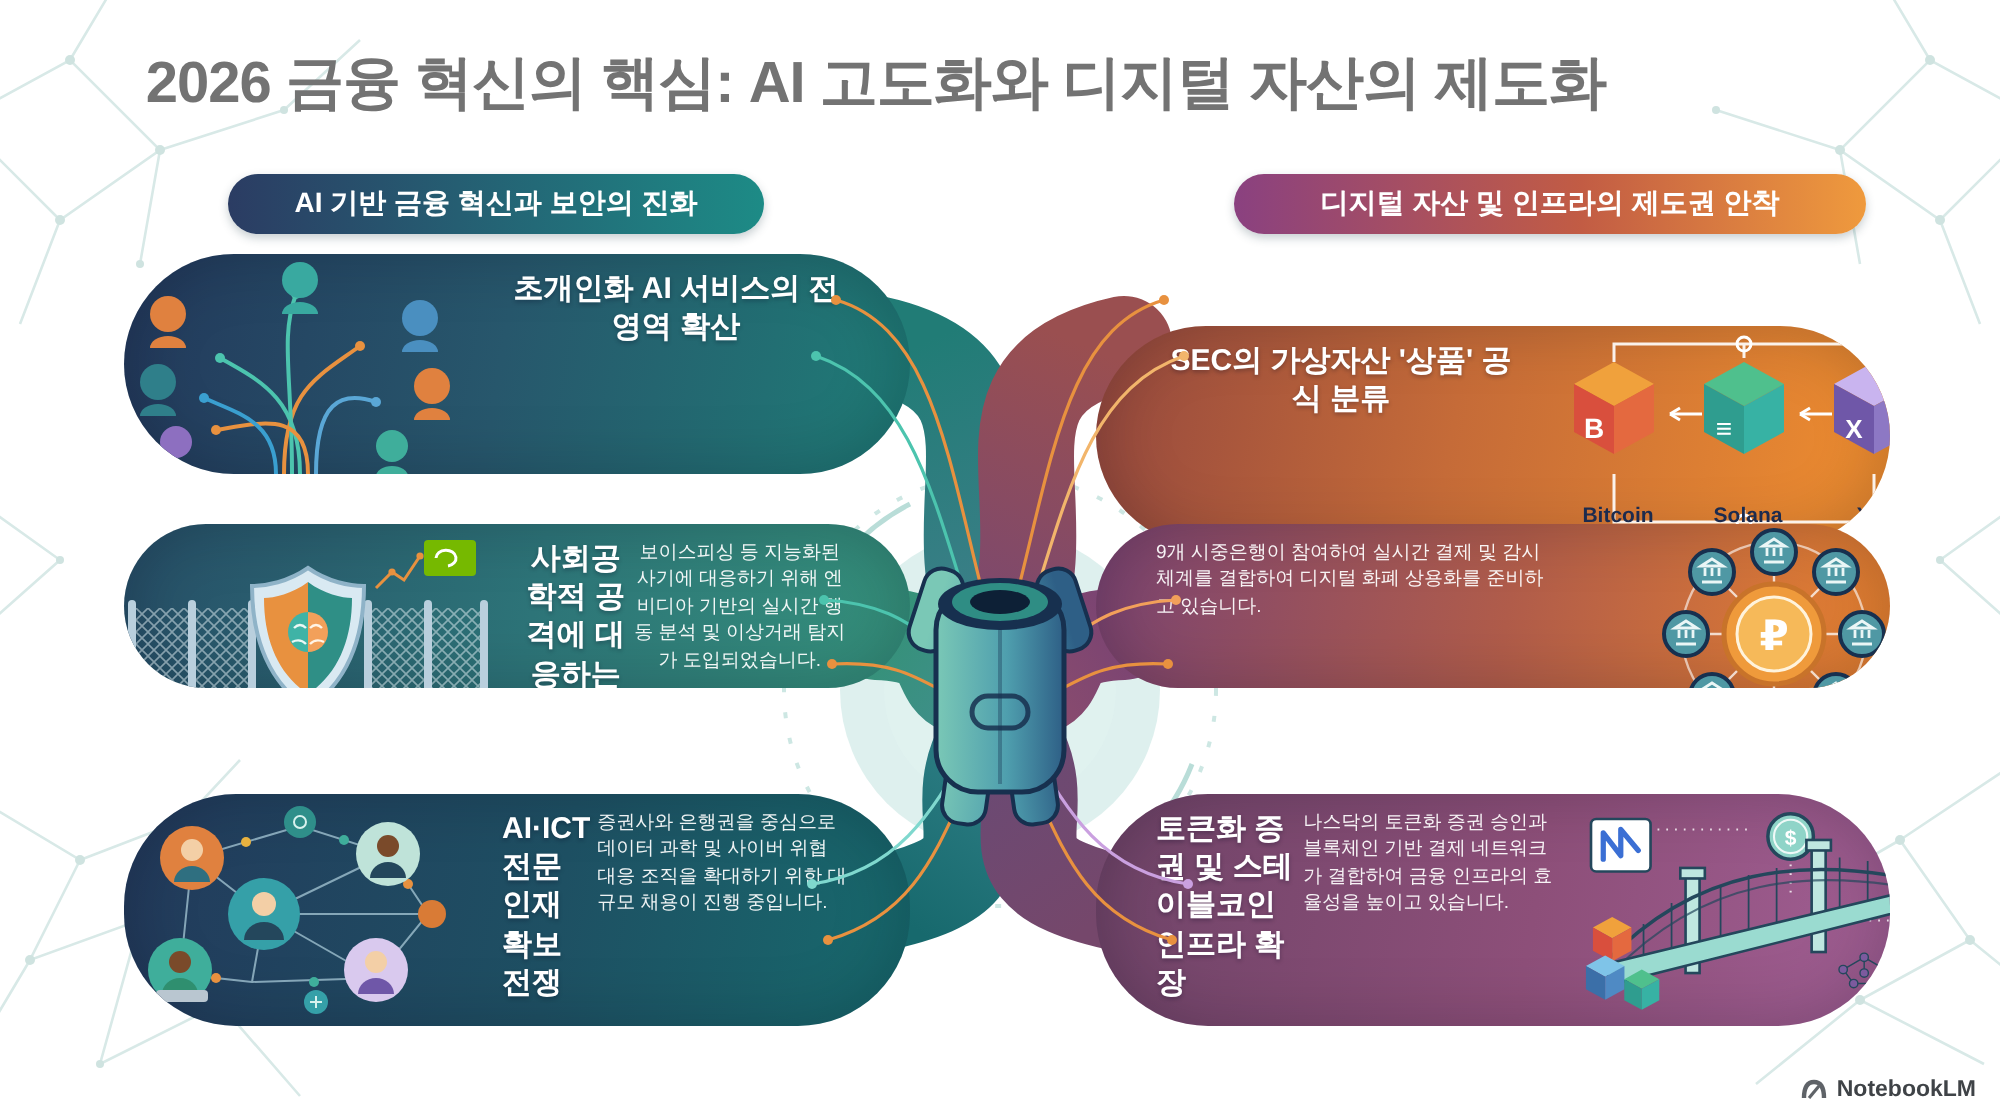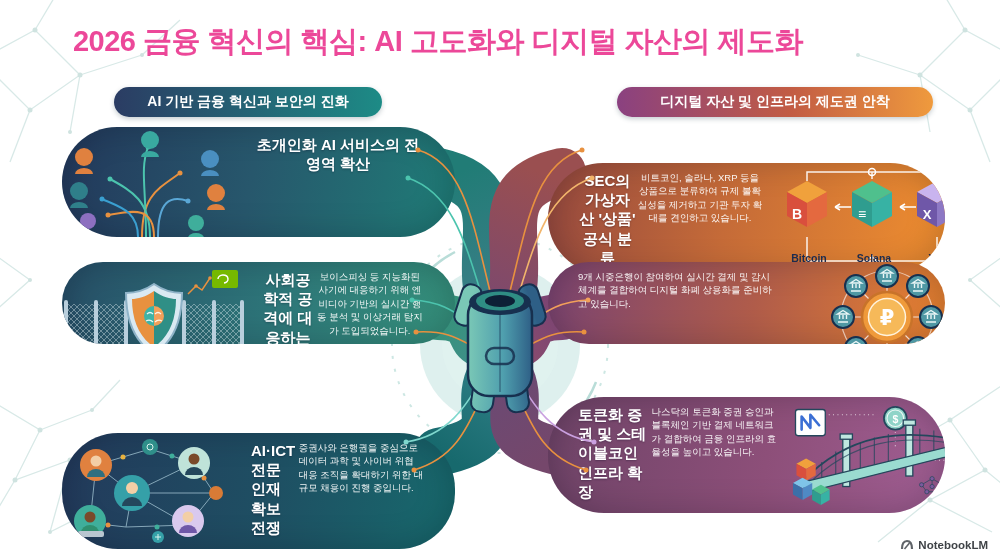--- a/index.html
+++ b/index.html
@@ -6,21 +6,21 @@
   body{
     width:1000px;height:558px;position:relative;overflow:hidden;
     background:#ffffff;
     font-family:"Liberation Sans","DejaVu Sans",sans-serif;
   }
   .layer{position:absolute;left:0;top:0;width:1000px;height:558px;pointer-events:none;}
   .z0{z-index:0}.z1{z-index:1}.z3{z-index:3}
 
   .main-title{
     position:absolute;left:0;top:22px;width:876px;text-align:center;z-index:2;
-    font-size:29px;font-weight:800;color:#ec4899;letter-spacing:-0.5px;
+    font-size:29px;font-weight:800;color:#737373;letter-spacing:-0.5px;
   }
 
   .badge{
     position:absolute;z-index:2;height:30px;border-radius:16px;
     display:flex;align-items:center;justify-content:center;
     color:#fff;font-weight:700;font-size:14px;
     box-shadow:0 2px 5px rgba(30,60,70,.25);
   }
   .badge-left{left:114px;top:87px;width:268px;background:linear-gradient(90deg,#2b3c63,#1d8b86);text-align:right;}
   .badge-right{left:617px;top:87px;width:316px;background:linear-gradient(90deg,#8a4180 0%,#c25c44 55%,#ef9a3d 100%);}
@@ -29,21 +29,21 @@
     position:absolute;z-index:2;border-radius:56px;display:flex;flex-direction:row;
     color:#fff;overflow:hidden;box-shadow:inset 0 0 34px rgba(0,0,20,.22);
   }
   .cardL{left:62px;width:393px;}
   .cardR{left:548px;width:397px;}
   .row1{top:127px;height:110px;}
   .row2{top:262px;height:82px;}
   .row3{top:397px;height:116px;}
   .gL1{background:linear-gradient(100deg,#23395c 0%,#27576c 48%,#1f7d77 100%);}
   .gL2{background:linear-gradient(100deg,#274f68 0%,#2d7478 52%,#35917b 100%);}
-  .gL3{background:linear-gradient(100deg,#233a5c 0%,#1e5063 55%,#176a6d 100%);margin-top:36px;}
+  .gL3{background:linear-gradient(100deg,#233a5c 0%,#1e5063 55%,#176a6d 100%);}
   .gR1{background:linear-gradient(100deg,#96493f 0%,#c56b38 45%,#ef8e2f 100%);margin-top:36px;}
   .gR2{background:linear-gradient(100deg,#7b4472 0%,#b05c4a 52%,#e8822f 100%);}
   .gR3{background:linear-gradient(100deg,#6f4468 0%,#8d4f79 55%,#a05e93 100%);}
 
   .illus{position:relative;flex:0 0 auto;}
   .ctext{flex:1 1 auto;display:flex;flex-direction:row;justify-content:center;padding:8px 14px;}
   .ctext .t{font-size:15px;font-weight:800;line-height:1.28;margin-bottom:6px;text-shadow:0 1px 2px rgba(0,0,30,.3);}
   .ctext .b{font-size:9.5px;line-height:1.42;color:rgba(255,255,255,.93);}
   .t-center{text-align:center;}
   .t-left{text-align:left;}
@@ -299,21 +299,20 @@
   </div>
   <div class="ctext t-left pad-r">
     <div class="t">AI·ICT 전문 인재 확보 전쟁</div>
     <div class="b">증권사와 은행권을 중심으로 데이터 과학 및 사이버 위협 대응 조직을 확대하기 위한 대규모 채용이 진행 중입니다.</div>
   </div>
 </div>
 
 <div class="card cardR row1 gR1">
   <div class="ctext t-center pad-l" style="flex:0 0 185px">
     <div class="t">SEC의 가상자산 '상품' 공식 분류</div>
-    <div class="b">비트코인, 솔라나, XRP 등을 상품으로 분류하여 규제 불확실성을 제거하고 기관 투자 확대를 견인하고 있습니다.</div>
   </div>
   <div class="illus" style="flex:1 1 auto">
     <svg width="195" height="110" viewBox="0 0 195 110">
       <g stroke="#fff" stroke-width="1.5" fill="none" opacity="0.9">
         <path d="M30,18 V9 H160 V18 M95,9 V16"></path>
         <path d="M30,74 V98 H160 V74 M95,98 V92"></path>
       </g>
       <circle cx="95" cy="9" r="3.5" fill="none" stroke="#fff" stroke-width="1.5"></circle>
       <circle cx="95" cy="98" r="3.5" fill="none" stroke="#fff" stroke-width="1.5"></circle>
       <g stroke="#fff" stroke-width="1.5">

